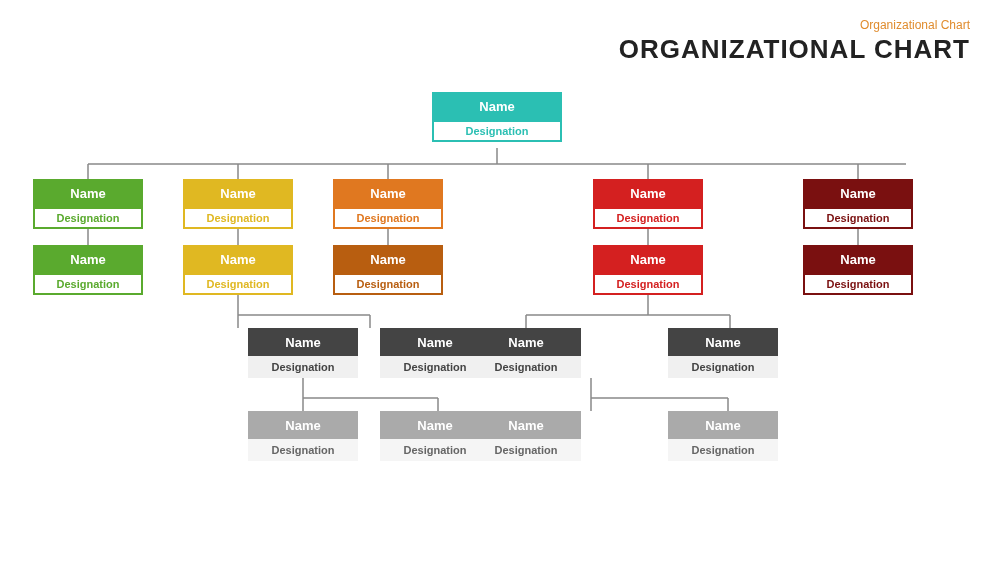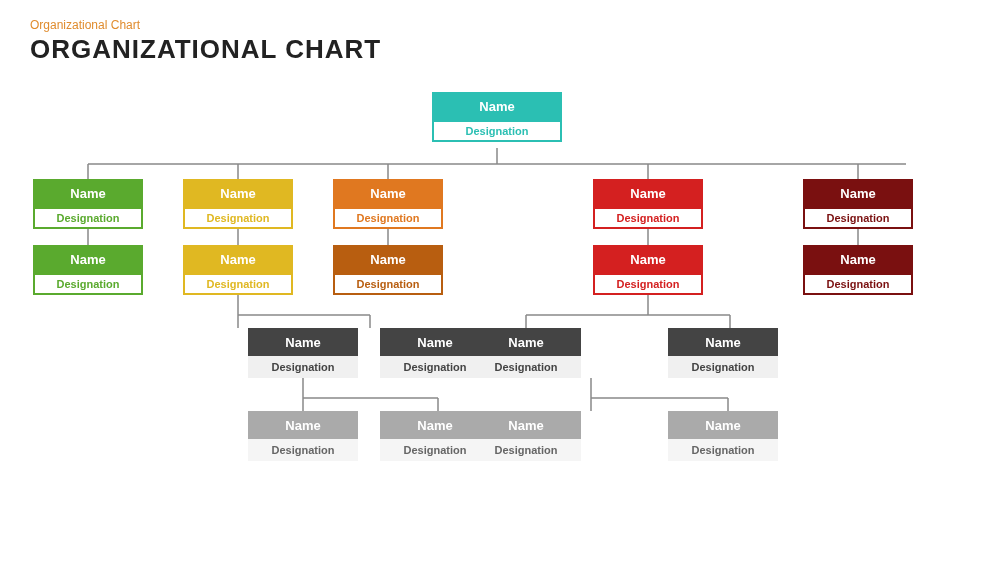--- a/index.html
+++ b/index.html
@@ -14,20 +14,21 @@
 
     .page {
       width: 1000px;
       height: 563px;
       background: #fff;
       position: relative;
     }
 
     .header {
       padding: 18px 30px 6px 30px;
+      text-align: right;
     }
 
     .subtitle {
       color: #e08c2e;
       font-size: 12px;
       margin-bottom: 2px;
     }
 
     .title {
       color: #222;

